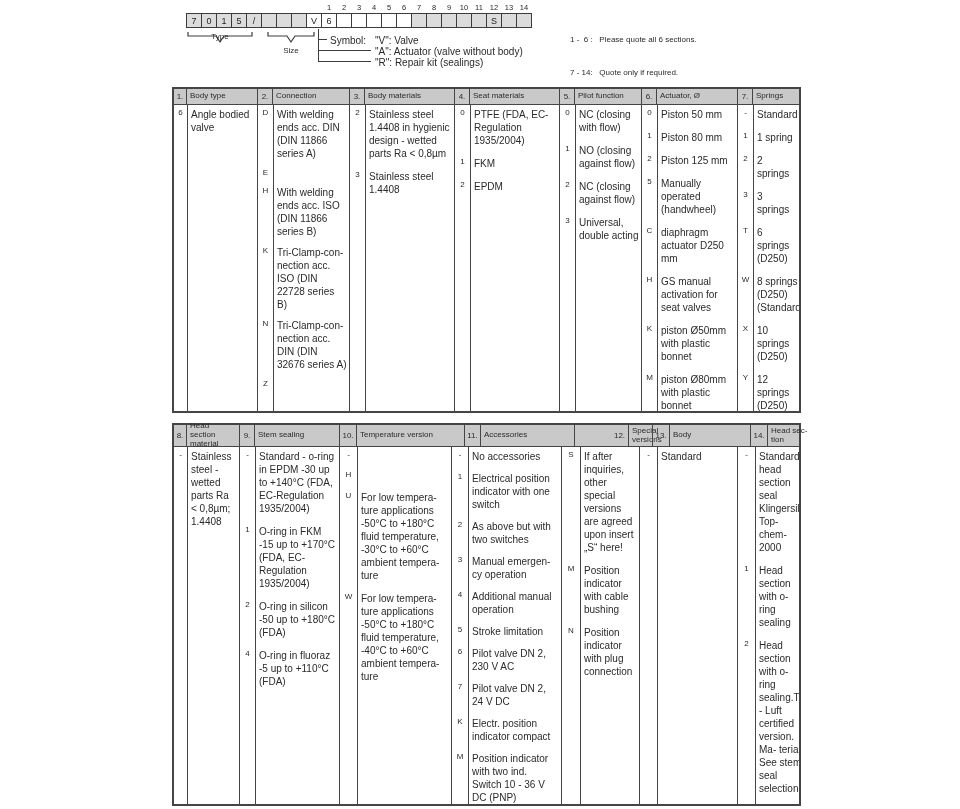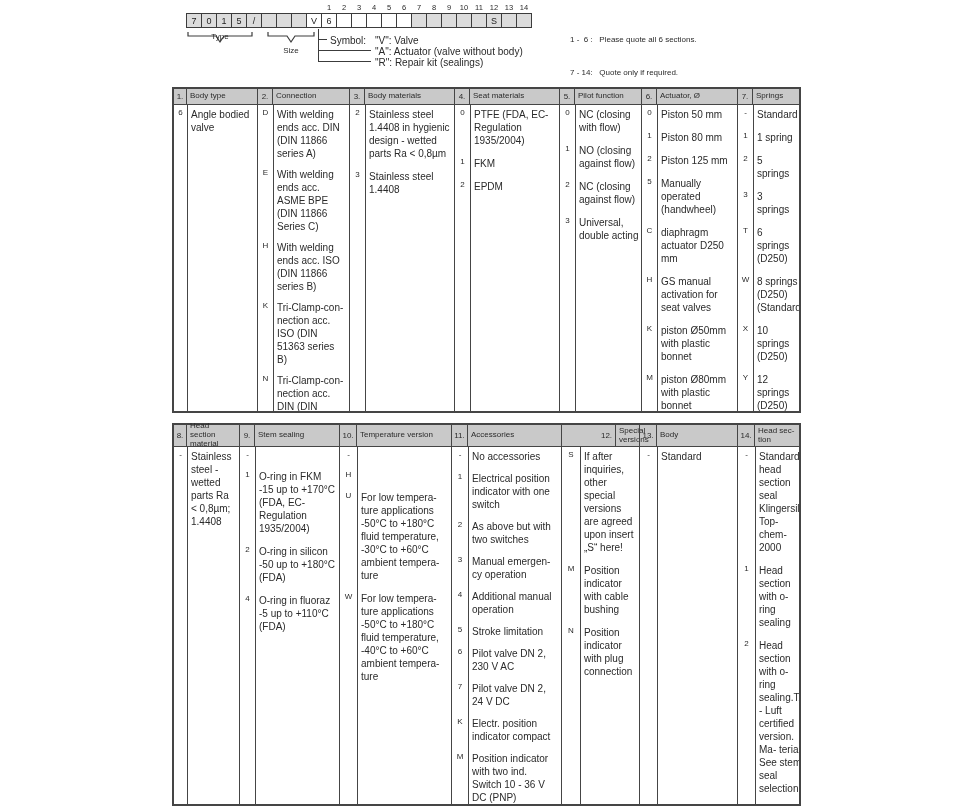--- a/index.html
+++ b/index.html
@@ -197,29 +197,28 @@
             <div class="txt">Angle bodied valve</div>
           </div>
         </div>
         <div class="bpair" style="width: 92px; --cw: 15px;">
           <div class="entry">
             <div class="code">D</div>
             <div class="txt">With welding ends acc. DIN (DIN 11866 series A)</div>
           </div>
           <div class="entry">
             <div class="code">E</div>
-            <div class="txt">With welding ends acc. ASME BPE (DIN 11866 Series C)</div>
           </div>
           <div class="entry">
             <div class="code">H</div>
             <div class="txt">With welding ends acc. ISO (DIN 11866 series B)</div>
           </div>
           <div class="entry">
             <div class="code">K</div>
-            <div class="txt">Tri-Clamp-con- nection acc. ISO (DIN 51363 series B)</div>
+            <div class="txt">Tri-Clamp-con- nection acc. ISO (DIN 22728 series B)</div>
           </div>
           <div class="entry">
             <div class="code">N</div>
             <div class="txt">Tri-Clamp-con- nection acc. DIN (DIN 32676 series A)</div>
           </div>
           <div class="entry">
             <div class="code">Z</div>
           </div>
         </div>
         <div class="bpair" style="width: 105px; --cw: 15px;">
@@ -302,21 +301,21 @@
           <div class="entry">
             <div class="code">-</div>
             <div class="txt">Standard</div>
           </div>
           <div class="entry">
             <div class="code">1</div>
             <div class="txt">1 spring</div>
           </div>
           <div class="entry">
             <div class="code">2</div>
-            <div class="txt">5 springs</div>
+            <div class="txt">2 springs</div>
           </div>
           <div class="entry">
             <div class="code">3</div>
             <div class="txt">3 springs</div>
           </div>
           <div class="entry">
             <div class="code">T</div>
             <div class="txt">6 springs (D250)</div>
           </div>
           <div class="entry">
@@ -341,21 +340,21 @@
           <div class="htitle">Head section material</div>
         </div>
         <div class="hpair" style="width: 100px;">
           <div class="hnum" style="width: 15px;">9.</div>
           <div class="htitle">Stem sealing</div>
         </div>
         <div class="hpair" style="width: 112px;">
           <div class="hnum" style="width: 17px;">10.</div>
           <div class="htitle">Temperature version</div>
         </div>
-        <div class="hpair" style="width: 110px;">
+        <div class="hpair" style="width: 110px; margin-left: 13px;">
           <div class="hnum" style="width: 16px;">11.</div>
           <div class="htitle">Accessories</div>
         </div>
         <div class="hpair" style="width: 78px;">
           <div class="hnum" style="width: 18px; margin-left: 36px;">12.</div>
           <div class="htitle">Special versions</div>
         </div>
         <div class="hpair" style="width: 98px;">
           <div class="hnum" style="width: 17px;">13.</div>
           <div class="htitle">Body</div>
@@ -368,20 +367,21 @@
       <div class="bdy">
         <div class="bpair" style="width: 65px; --cw: 13px;">
           <div class="entry">
             <div class="code">-</div>
             <div class="txt">Stainless steel - wetted parts Ra &lt; 0,8µm; 1.4408</div>
           </div>
         </div>
         <div class="bpair" style="width: 100px; --cw: 15px;">
           <div class="entry">
             <div class="code">-</div>
+            <div class="txt">Standard - o-ring in EPDM -30 up to +140°C (FDA, EC-Regulation 1935/2004)</div>
           </div>
           <div class="entry">
             <div class="code">1</div>
             <div class="txt">O-ring in FKM -15 up to +170°C (FDA, EC-Regulation 1935/2004)</div>
           </div>
           <div class="entry">
             <div class="code">2</div>
             <div class="txt">O-ring in silicon -50 up to +180°C (FDA)</div>
           </div>
           <div class="entry">

